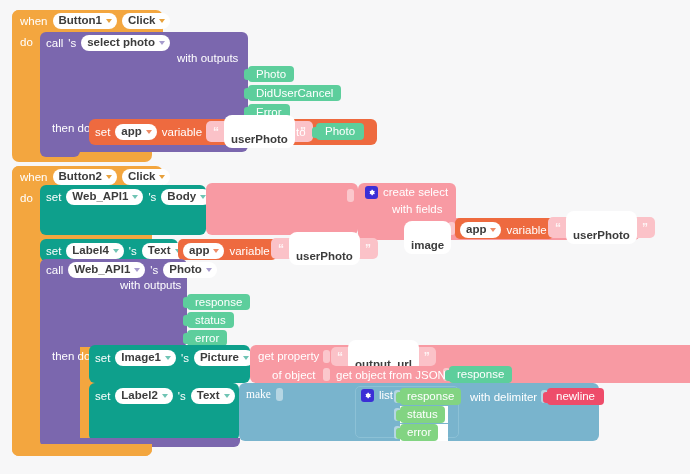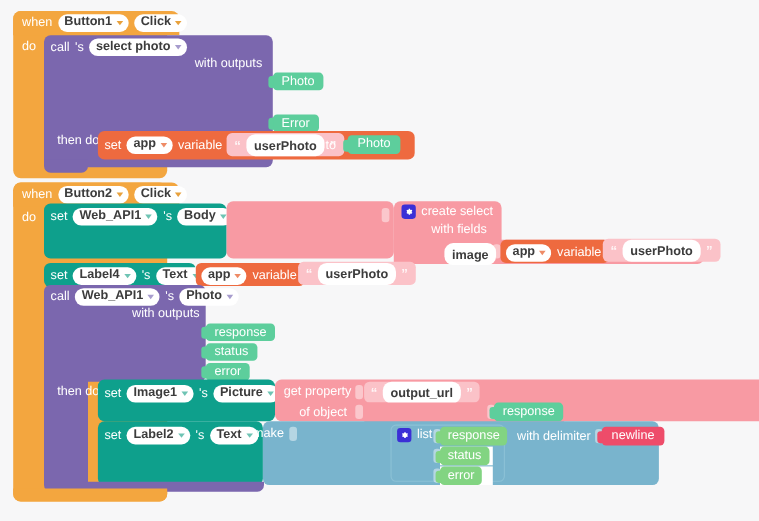--- a/index.html
+++ b/index.html
@@ -22,21 +22,21 @@
   .lbl{color:#fff;font-size:11.5px;line-height:13px;}
 
   
   .pill{
     display:inline-flex;align-items:center;gap:3px;
     background:#fff;border-radius:8px;
     padding:1px 5px 2px 6px;
     color:#3c3c3c;font-size:11.5px;line-height:13px;
     font-weight:bold;
   }
-  .pill.plain{padding:5px 7px 2px 7px;}
+  .pill.plain{padding:18px 7px 2px 7px;}
   .caret{
     width:0;height:0;border-left:3.5px solid transparent;border-right:3.5px solid transparent;
     border-top:4px solid #9aa0a6;display:inline-block;margin-left:1px;
   }
   .caret.or{border-top-color:#e8a13c;}
   .caret.tl{border-top-color:#6fc4b4;}
   .caret.bl{border-top-color:#8fc3d8;}
   .caret.pu{border-top-color:#a79ccd;}
 
   
@@ -116,20 +116,24 @@
         <span>select photo</span>
           <i class="caret pu"></i>
       </span>
     </div>
   </div>
   <div class="blk lbl" style="left:177px;top:52px;">with outputs</div>
 
   <div class="blk mint r4" style="left:248px;top:66px;height:16px;padding:0 8px;">
     <span class="tab mint" style="background:#5dce9c;"></span>
     <span class="lbl" style="line-height:16px;">Photo</span>
+  </div>
+  <div class="blk mint r4" style="left:248px;top:85px;height:16px;padding:0 8px;">
+    <span class="tab mint" style="background:#5dce9c;"></span>
+    <span class="lbl" style="line-height:16px;">DidUserCancel</span>
   </div>
   <div class="blk mint r4" style="left:248px;top:104px;height:16px;padding:0 8px;">
     <span class="tab mint" style="background:#5dce9c;"></span>
     <span class="lbl" style="line-height:16px;">Error</span>
   </div>
 
   <div class="blk lbl" style="left:52px;top:122px;">then do</div>
 
   <div class="blk orangeblk r6" style="left:89px;top:119px;width:288px;height:26px;"></div>
   <div class="blk" style="left:95px;top:124px;">
@@ -322,20 +326,21 @@
   <div class="blk pinklight r5" style="left:331px;top:347px;height:19px;padding:0 6px;">
     <div class="row" style="height:19px;">
       <span class="lbl q" style="color:#fff;">“</span>
       <span class="pill plain">output_url</span>
       <span class="lbl q" style="color:#fff;">”</span>
     </div>
   </div>
   <div class="blk lbl" style="left:272px;top:369px;">of object</div>
   <span class="blk socket" style="left:323px;top:368px;"></span>
   <div class="blk pink r5" style="left:330px;top:366px;width:184px;height:19px;"></div>
+  <div class="blk lbl" style="left:336px;top:369px;">get object from JSON</div>
   <span class="blk socket" style="left:443px;top:368px;"></span>
   <div class="blk mint r4" style="left:449px;top:366px;height:17px;padding:0 8px;">
     <span class="tab" style="background:#5dce9c;"></span>
     <span class="lbl" style="line-height:17px;">response</span>
   </div>
 
   <div class="blk teal r6" style="left:89px;top:383px;width:150px;height:58px;"></div>
   <div class="blk" style="left:95px;top:388px;">
     <div class="row">
       <span class="lbl">set</span>
@@ -347,21 +352,21 @@
       <span class="pill">
         <span>Text</span>
           <i class="caret tl"></i>
       </span>
       <span class="lbl">to</span>
       <span class="socket"></span>
     </div>
   </div>
 
   <div class="blk blue r6" style="left:239px;top:383px;width:360px;height:58px;"></div>
-  <div class="blk" style="left:230px;top:388px;">
+  <div class="blk" style="left:246px;top:388px;font-family:Liberation Serif, serif;">
     <div class="row">
       <span class="lbl">make</span>
       <span class="socket"></span>
     </div>
   </div>
 
   <div class="blk blue r5" style="left:355px;top:386px;width:104px;height:52px;border:1px solid #8cc1d6;"></div>
   <div class="blk" style="left:361px;top:389px;">
     <div class="row">
       <span class="gear">

